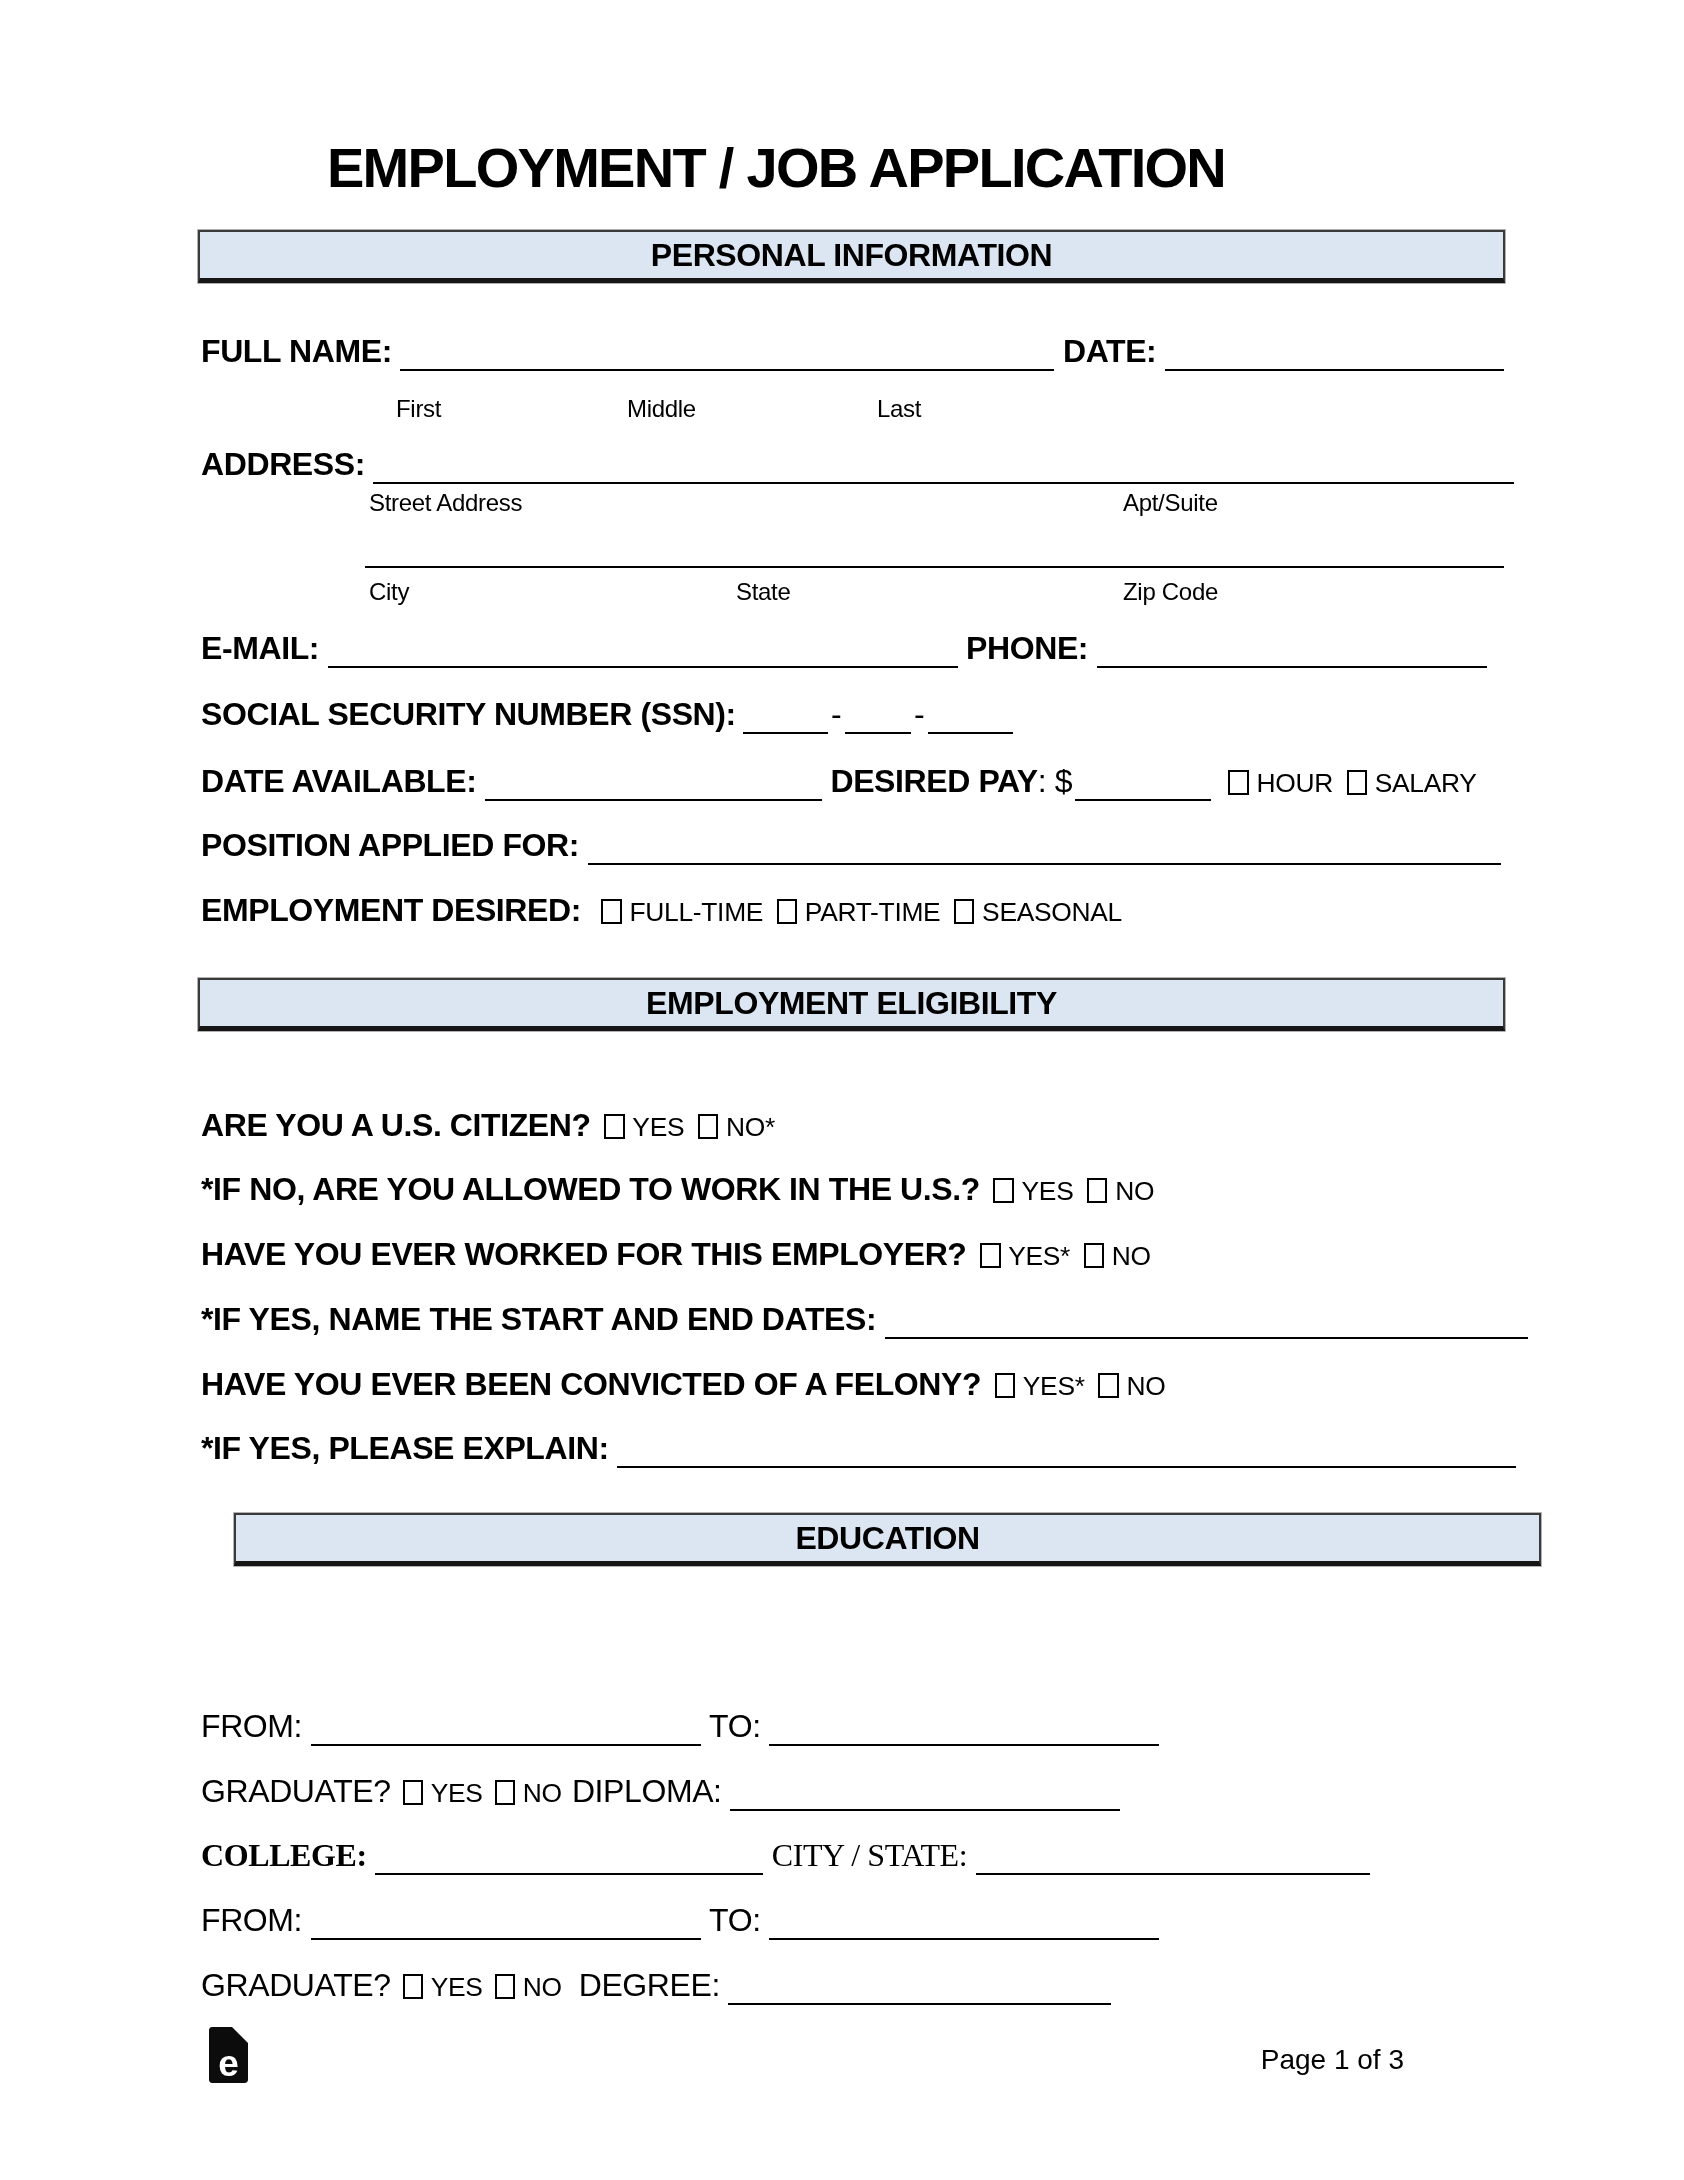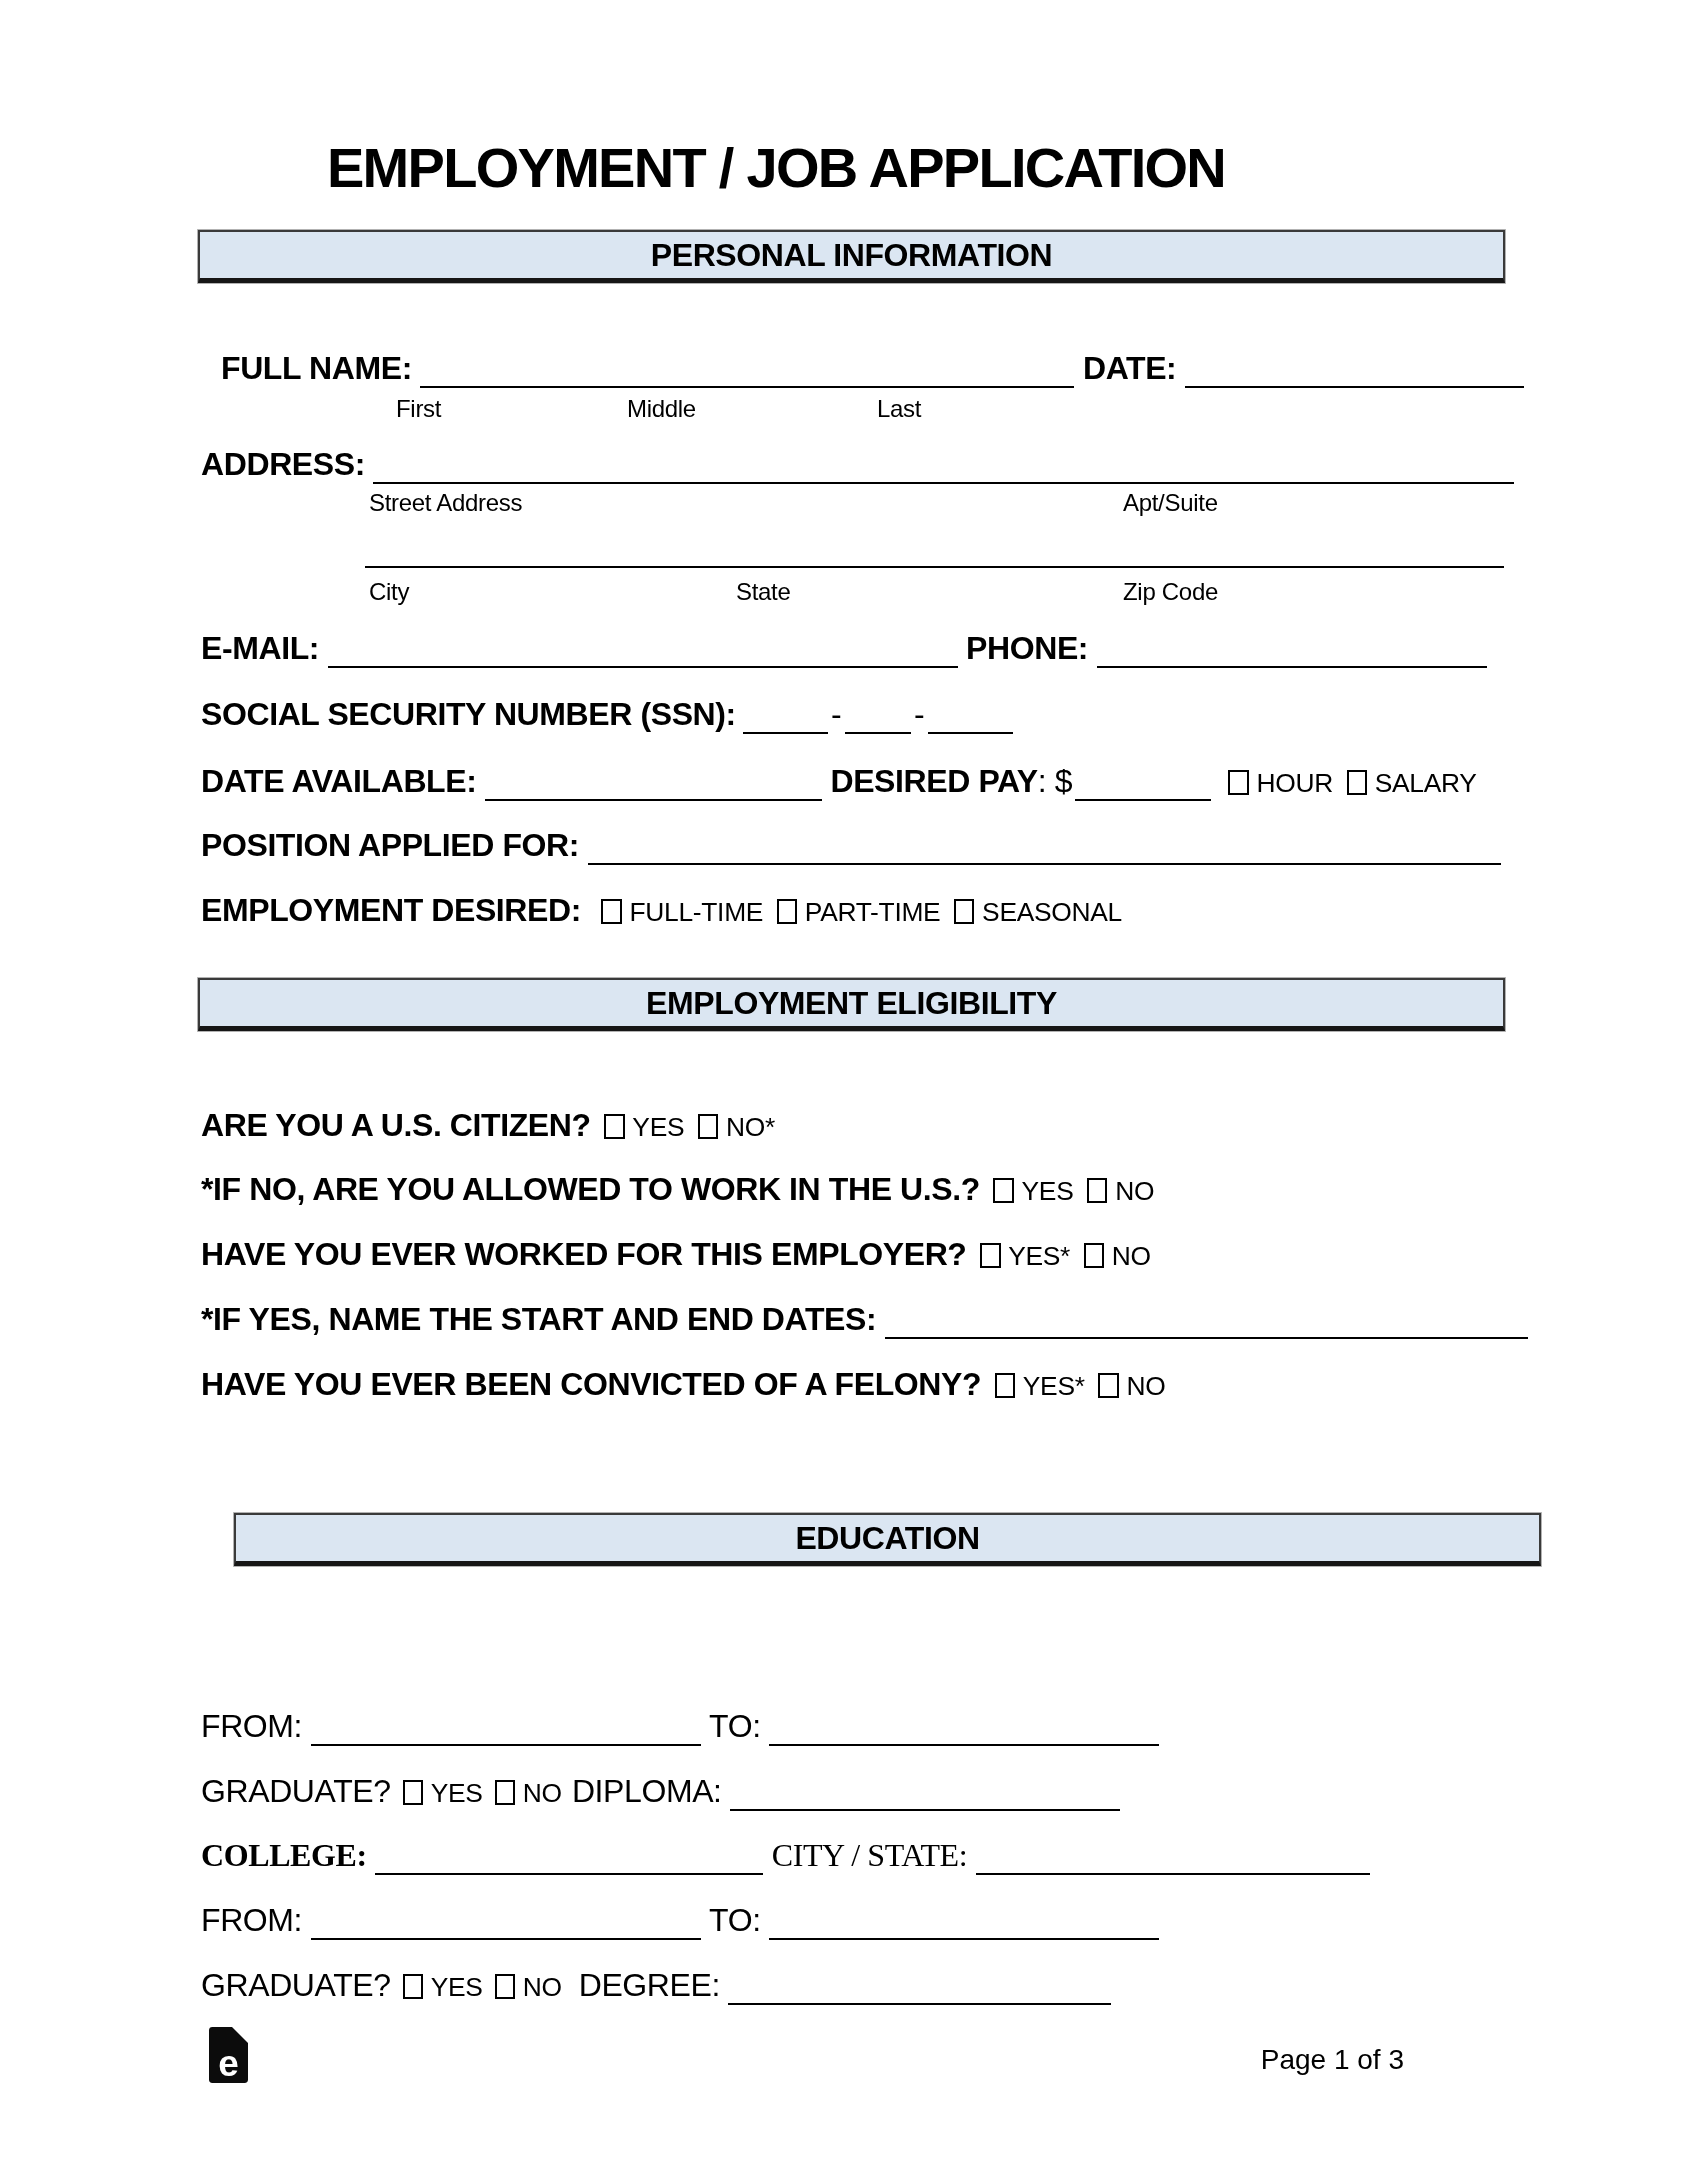--- a/index.html
+++ b/index.html
@@ -39,21 +39,21 @@
 </style>
 </head>
 <body>
 
 <div class="page">
 
   <div class="title">EMPLOYMENT / JOB APPLICATION</div>
 
   <div class="bar" style="top:230px;">PERSONAL INFORMATION</div>
 
-  <div class="row" style="top:349px;margin-left:20px;">
+  <div class="row" style="top:332px;">
     <span class="b">FULL NAME:</span><span class="fl" style="width:654px;"></span><span class="b">DATE:</span><span class="fl" style="width:339px;"></span>
   </div>
   <div class="subrow" style="top:395px;">
     <span style="left:396px;">First</span>
     <span style="left:627px;">Middle</span>
     <span style="left:877px;">Last</span>
   </div>
 
   <div class="row" style="top:445px;">
     <span class="b">ADDRESS:</span><span class="fl" style="width:1141px;"></span>
@@ -105,20 +105,23 @@
   </div>
 
   <div class="row" style="top:1300px;">
     <span class="b">*IF YES, NAME THE START AND END DATES:</span><span class="fl" style="width:643px;"></span>
   </div>
 
   <div class="row" style="top:1365px;">
     <span class="b">HAVE YOU EVER BEEN CONVICTED OF A FELONY?</span><span class="cb"></span><span class="opt">YES*</span><span class="cb"></span><span class="opt">NO</span>
   </div>
 
+  <div class="row" style="top:1429px;">
+    <span class="b">*IF YES, PLEASE EXPLAIN:</span><span class="fl" style="width:899px;"></span>
+  </div>
 
   <div class="bar" style="top:1513px;margin-left:36px;">EDUCATION</div>
 
 
   <div class="row" style="top:1707px;">
     <span class="r">FROM:</span><span class="fl" style="width:390px;"></span><span class="r">TO:</span><span class="fl" style="width:390px;"></span>
   </div>
 
   <div class="row" style="top:1772px;">
     <span class="r">GRADUATE?</span><span class="cb" style="margin-left:12px;"></span><span class="opt">YES</span><span class="cb" style="margin-left:12px;"></span><span class="opt">NO</span><span class="r" style="margin-left:10.2px;">DIPLOMA:</span><span class="fl" style="width:390px;"></span>

